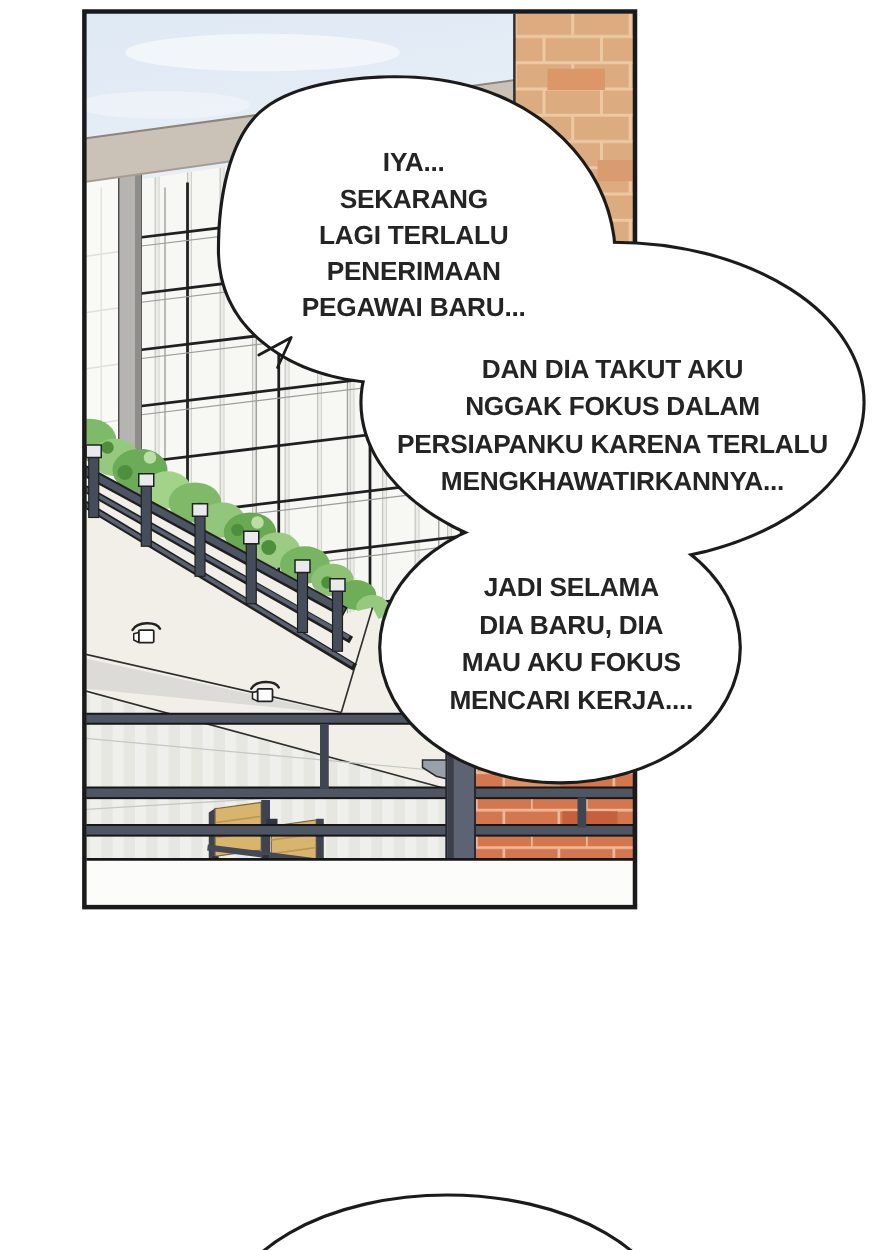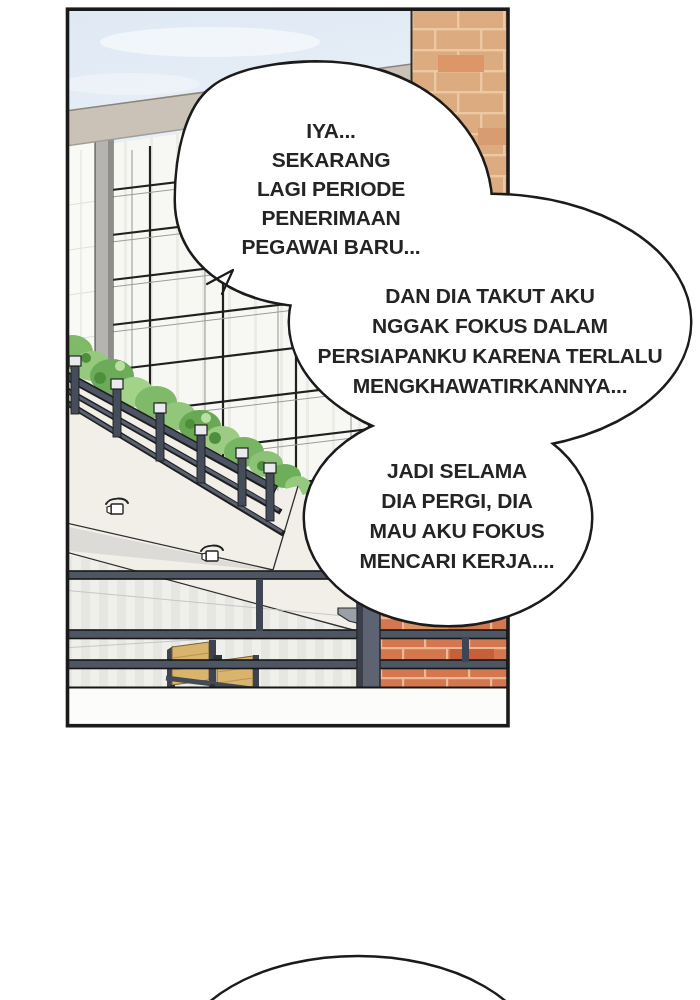--- a/index.html
+++ b/index.html
@@ -247,24 +247,24 @@
       <ellipse cx="448" cy="518" rx="143" ry="107"></ellipse>
     </g>
     <polyline points="207,284 233,270 222,294" fill="none" stroke="#1b1b1b" stroke-width="2.2" stroke-linecap="round" stroke-linejoin="round"></polyline>
   </g>
 
   <ellipse cx="358" cy="1060" rx="179" ry="104" fill="#ffffff" stroke="#1b1b1b" stroke-width="2.5"></ellipse>
 </svg>
 
   <div class="bubble-text" id="t1">IYA...
 SEKARANG
-LAGI PERIODE
+LAGI TERLALU
 PENERIMAAN
 PEGAWAI BARU...</div>
   <div class="bubble-text" id="t2">DAN DIA TAKUT AKU
 NGGAK FOKUS DALAM
 PERSIAPANKU KARENA TERLALU
 MENGKHAWATIRKANNYA...</div>
   <div class="bubble-text" id="t3">JADI SELAMA
-DIA PERGI, DIA
+DIA BARU, DIA
 MAU AKU FOKUS
 MENCARI KERJA....</div>
 </div>
 
 </body></html>

